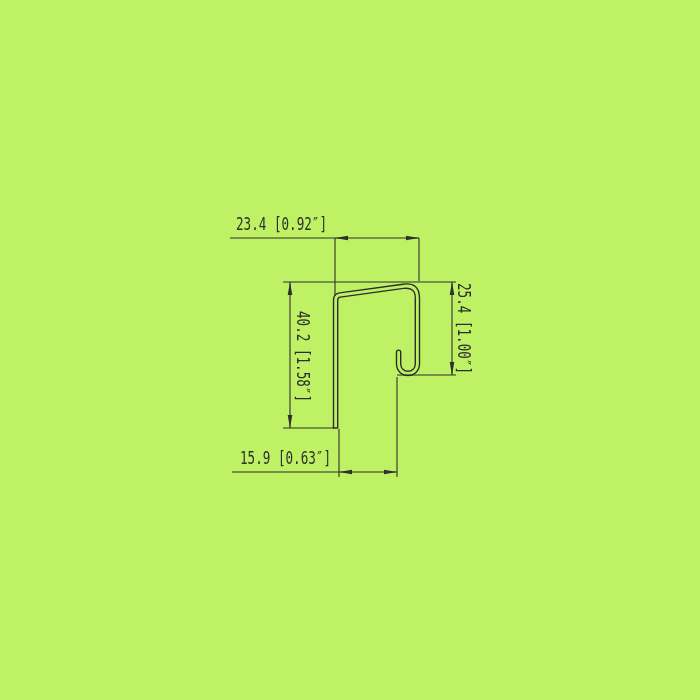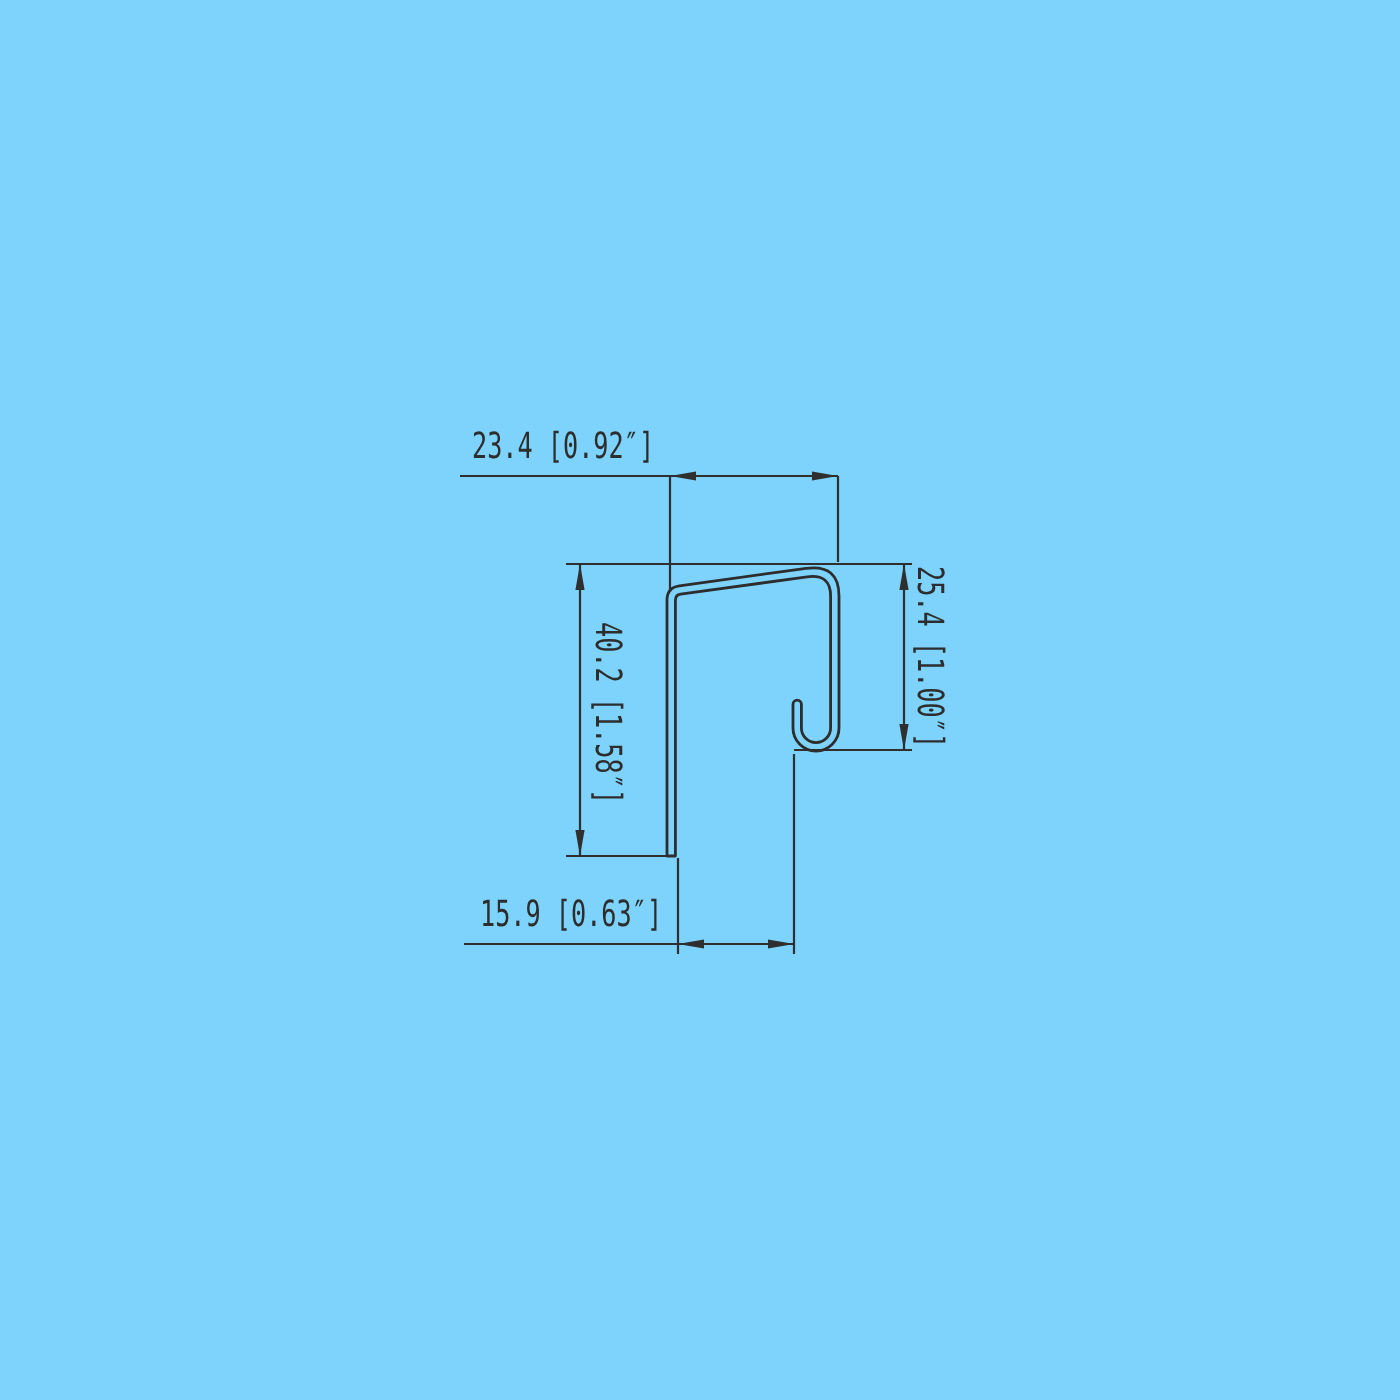--- a/index.html
+++ b/index.html
@@ -4,21 +4,21 @@
 <style>
   html, body {
     margin: 0;
     padding: 0;
     background: #ffffff;
   }
   .canvas {
     position: relative;
     width: 700px;
     height: 700px;
-    background: #7dd3fc;
+    background: #bef264;
     overflow: hidden;
     font-family: "DejaVu Sans Mono", "Liberation Mono", monospace;
   }
   .drawing-svg {
     position: absolute;
     left: 0;
     top: 0;
   }
   .dim-label {
     position: absolute;

